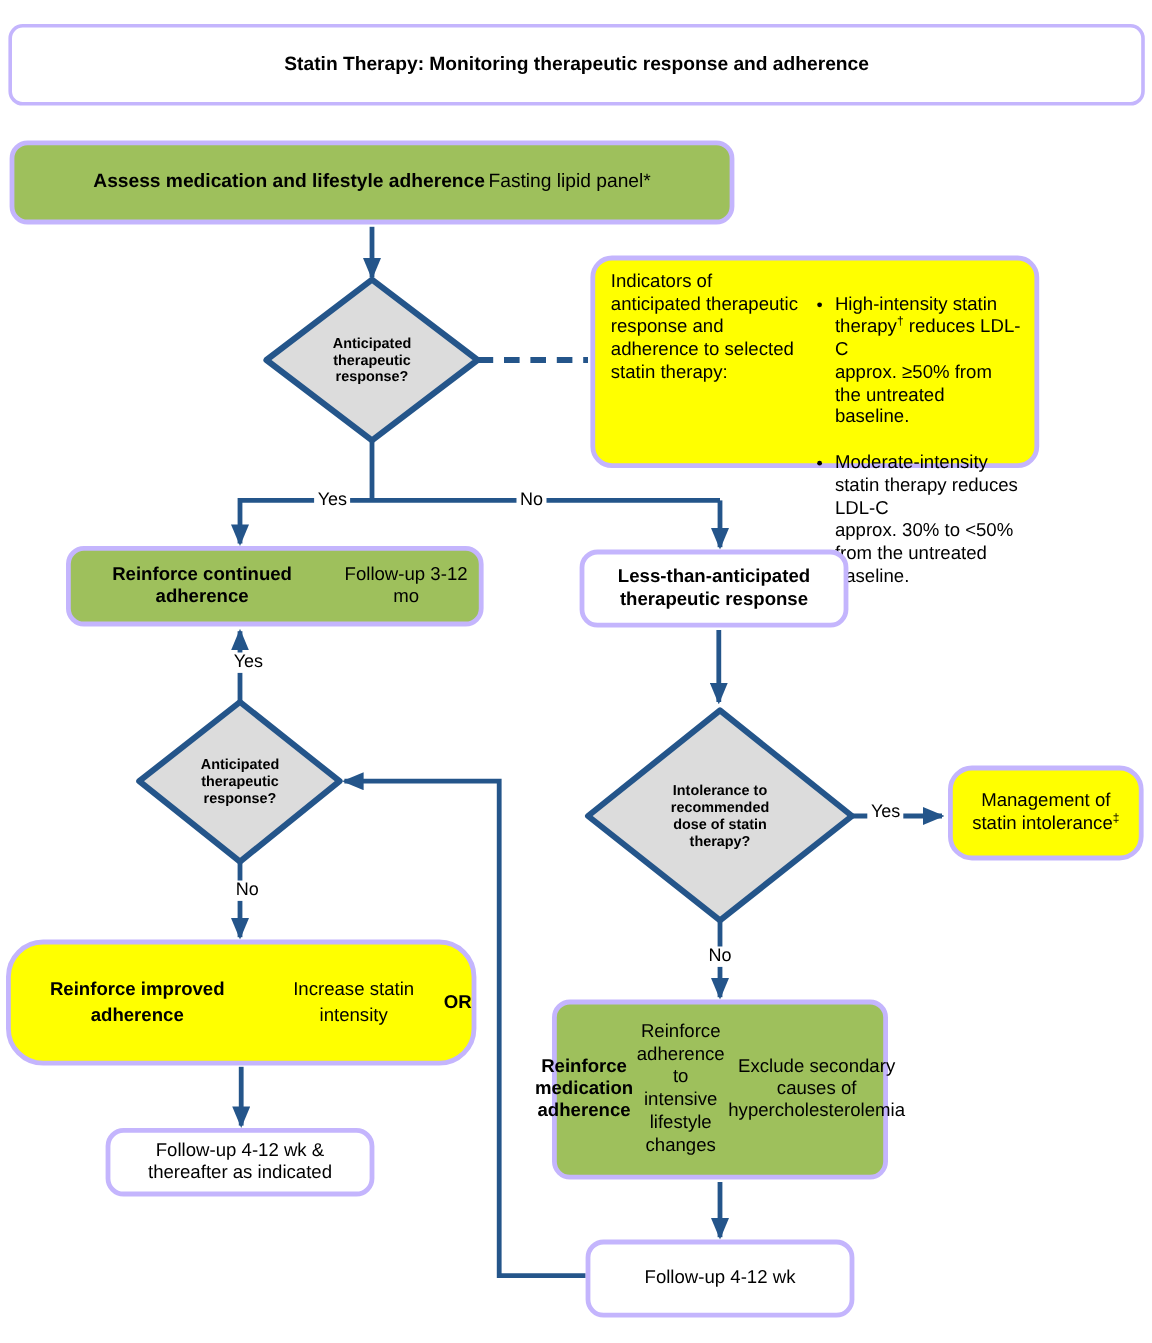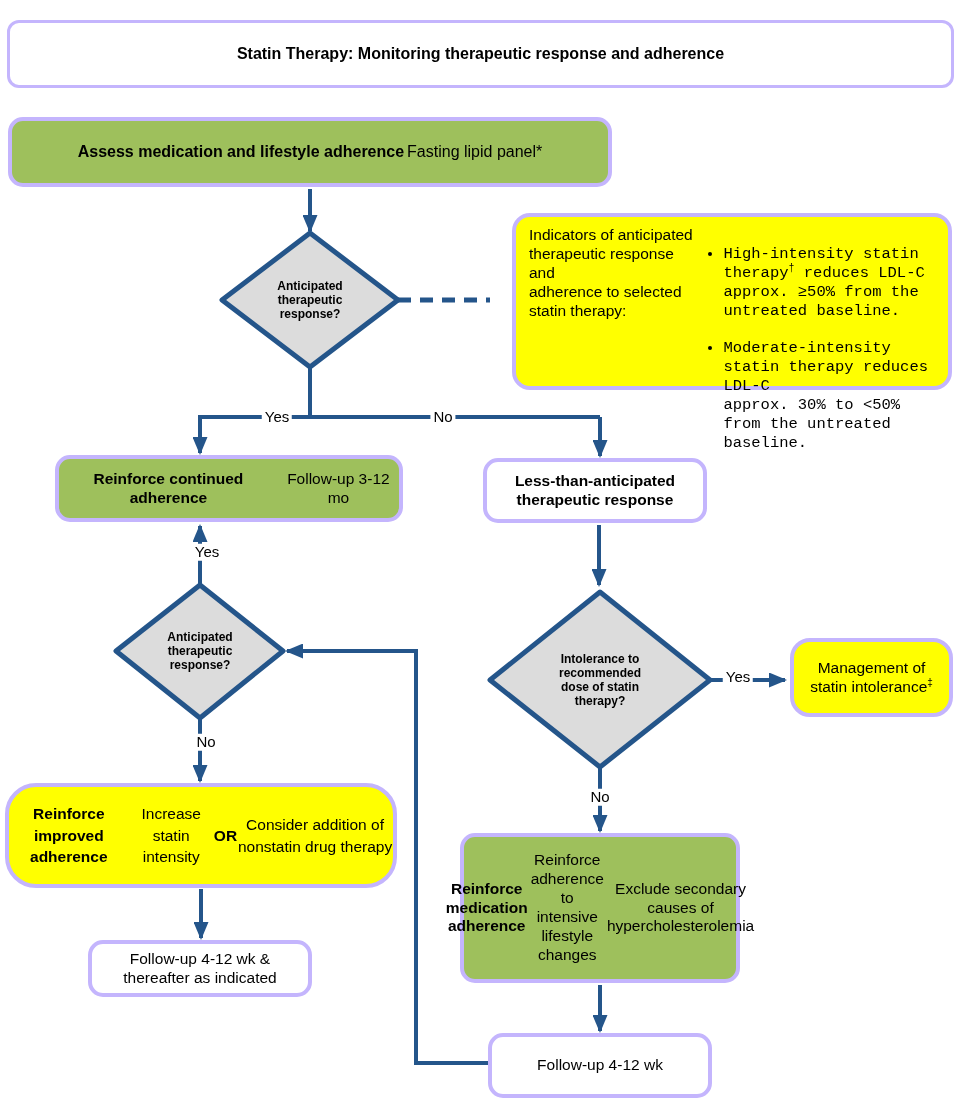--- a/index.html
+++ b/index.html
@@ -25,21 +25,21 @@
   }
   .elabel{
     position:absolute;z-index:4;transform:translate(-50%,-50%);
     background:#fff;padding:0 3px;font-size:15px;line-height:1.1;
   }
   .note{
     align-items:flex-start;text-align:left;justify-content:flex-start;
     padding:9px 10px 9px 13px;border-radius:18px;
   }
   .note ul{margin:0;padding:0 0 0 26px;list-style:disc;}
-  .note li{white-space:pre-line;font-family:Liberation Mono, monospace;}
+  .note li{white-space:pre-line;}
   sup{font-size:10px;line-height:0;}
   .gap6{gap:3px;}
   .gap2{gap:2px;}
 </style>
 </head>
 <body>
 
 <div id="canvas">
 
   <svg id="wires" width="960" height="1119" viewBox="0 0 960 1119">
@@ -70,21 +70,21 @@
 
   <div class="node white titlebox gap2" style="left:7px;top:20px;width:947px;height:68px;">
     <div class="heading">Statin Therapy: Monitoring therapeutic response and adherence</div>
   </div>
 
   <div class="node green gap6" style="left:8px;top:117px;width:604px;height:70px;font-size:16px;">
     <div class="heading">Assess medication and lifestyle adherence</div>
     <div>Fasting lipid panel*</div>
   </div>
 
-  <div class="node yellow note" style="left:512px;top:213px;width:440px;height:177px;">
+  <div class="node yellow note" style="left:492px;top:213px;width:374px;height:177px;">
     <div>Indicators of anticipated therapeutic response and
 adherence to selected statin therapy:</div>
     <ul>
       <li><span>High-intensity statin therapy</span><sup>†</sup><span> reduces LDL-C
 approx. ≥50% from the untreated baseline.</span></li>
       <li><span>Moderate-intensity statin therapy reduces LDL-C
 approx. 30% to &lt;50% from the untreated
 baseline.</span></li>
     </ul>
   </div>
@@ -112,21 +112,20 @@
 
   <div class="node yellow" style="left:790px;top:638px;width:163px;height:79px;border-radius:20px;">
     <div><span>Management of
 statin intolerance</span><sup>‡</sup></div>
   </div>
 
   <div class="node yellow" style="left:5px;top:783px;width:392px;height:105px;border-radius:31px;line-height:1.4;">
     <div class="heading">Reinforce improved adherence</div>
     <div>Increase statin intensity</div>
     <div class="heading">OR</div>
-    <div>Consider addition of nonstatin drug therapy</div>
   </div>
 
   <div class="node white" style="left:88px;top:940px;width:224px;height:57px;">Follow-up 4-12 wk &amp;
 thereafter as indicated</div>
 
   <div class="node green gap6" style="left:460px;top:833px;width:280px;height:150px;">
     <div class="heading">Reinforce medication
 adherence</div>
     <div>Reinforce adherence to intensive
 lifestyle changes</div>

